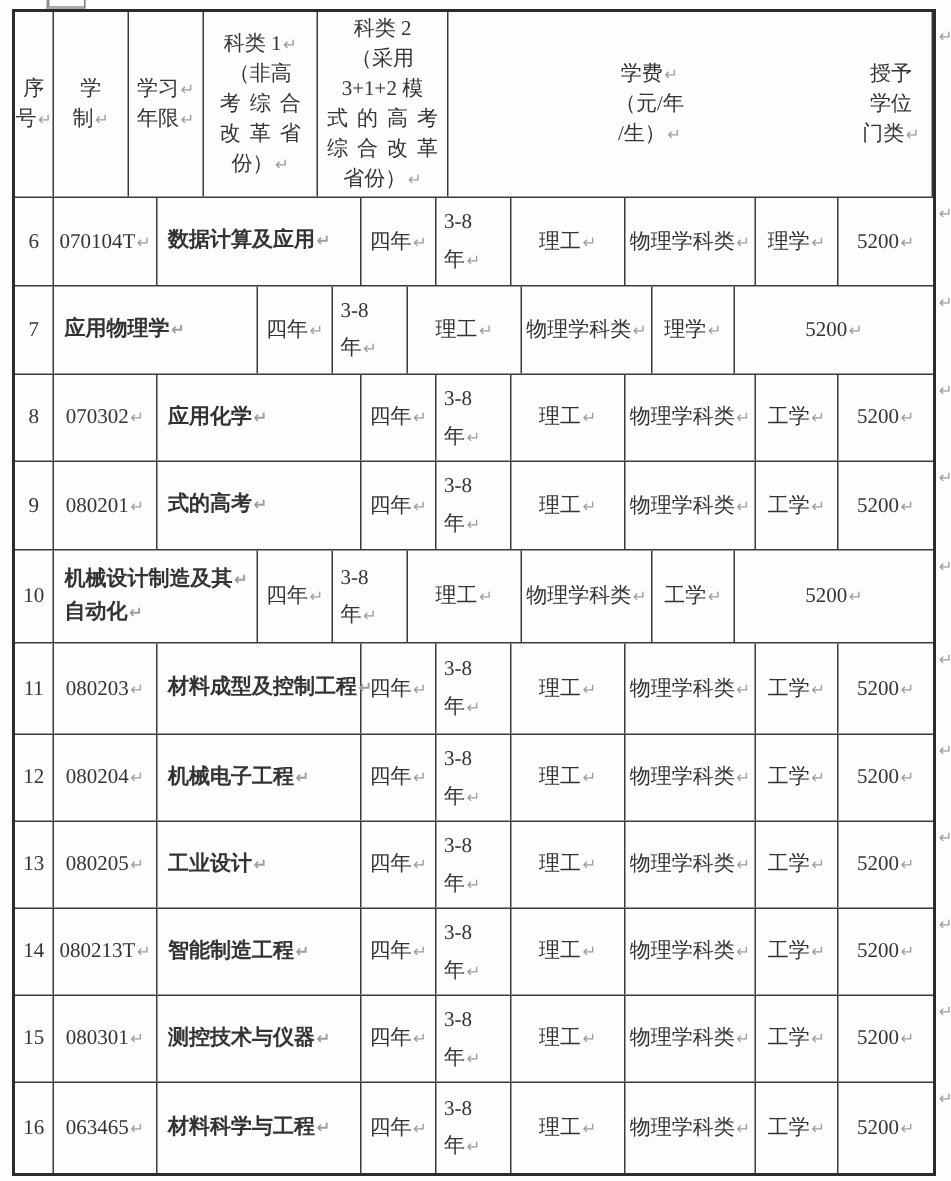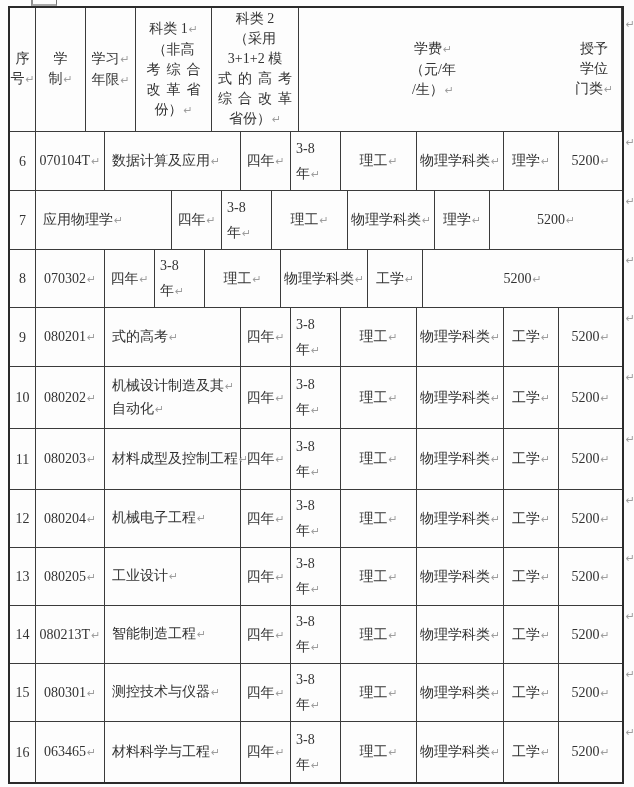--- a/index.html
+++ b/index.html
@@ -14,21 +14,21 @@
          border:2px solid #2b2b2b; background:#fdfdfd; }
   .row { position:relative; display:flex; border-bottom:1px solid #3b3b3b; }
   .row:last-child { border-bottom:none; }
   .cell { display:flex; flex-direction:column; justify-content:center;
           align-items:center; text-align:center;
           border-right:1px solid #3b3b3b; font-size:14px; line-height:25px; }
   .c1{width:26px} .c2{width:69px} .c3{width:136px} .c4{width:50px}
   .c5{width:50px} .c6{width:76px} .c7{width:87px} .c8{width:55px}
   .c9{flex:1; border-right:none;}
   .hd .cell { line-height:20px; }
-  .bl  { align-items:flex-start; text-align:left; padding-left:7px; line-height:22px; }
+  .bl  { align-items:flex-start; text-align:left; padding-left:7px; line-height:22px;font-weight:bold; }
   .bl5 { align-items:flex-start; text-align:left; padding-left:5px; }
   .ln { white-space:nowrap; }
   .pm { color:#9e9e9e; font-size:11px; font-family:"DejaVu Sans",sans-serif; margin-left:1px; }
   .rem { position:absolute; right:-13px; top:4px; }
   .hd .rem { top:10px; }
   .js { letter-spacing:6px; margin-right:-6px; }
 </style>
 </head>
 <body>
 
@@ -139,20 +139,23 @@
       <span class="rem pm">↵</span>
     </div>
 
     <div class="row" style="height:58px">
       <div class="cell c1">
           <div class="ln"><span>8</span></div>
         </div>
       <div class="cell c2">
           <div class="ln"><span>070302</span><span class="pm">↵</span></div>
         </div>
+      <div class="cell c3 bl">
+          <div class="ln"><span>应用化学</span><span class="pm">↵</span></div>
+        </div>
       <div class="cell c4">
           <div class="ln"><span>四年</span><span class="pm">↵</span></div>
         </div>
       <div class="cell c5 bl5">
           <div class="ln"><span>3-8</span></div>
           <div class="ln"><span>年</span><span class="pm">↵</span></div>
         </div>
       <div class="cell c6">
           <div class="ln"><span>理工</span><span class="pm">↵</span></div>
         </div>
@@ -196,23 +199,20 @@
         </div>
       <div class="cell c9">
           <div class="ln"><span>5200</span><span class="pm">↵</span></div>
         </div>
       <span class="rem pm">↵</span>
     </div>
 
     <div class="row" style="height:62px">
       <div class="cell c1">
           <div class="ln"><span>10</span></div>
-        </div>
-      <div class="cell c2">
-          <div class="ln"><span>080202</span><span class="pm">↵</span></div>
         </div>
       <div class="cell c3 bl">
           <div class="ln"><span>机械设计制造及其</span><span class="pm">↵</span></div>
           <div class="ln"><span>自动化</span><span class="pm">↵</span></div>
         </div>
       <div class="cell c4">
           <div class="ln"><span>四年</span><span class="pm">↵</span></div>
         </div>
       <div class="cell c5 bl5">
           <div class="ln"><span>3-8</span></div>

